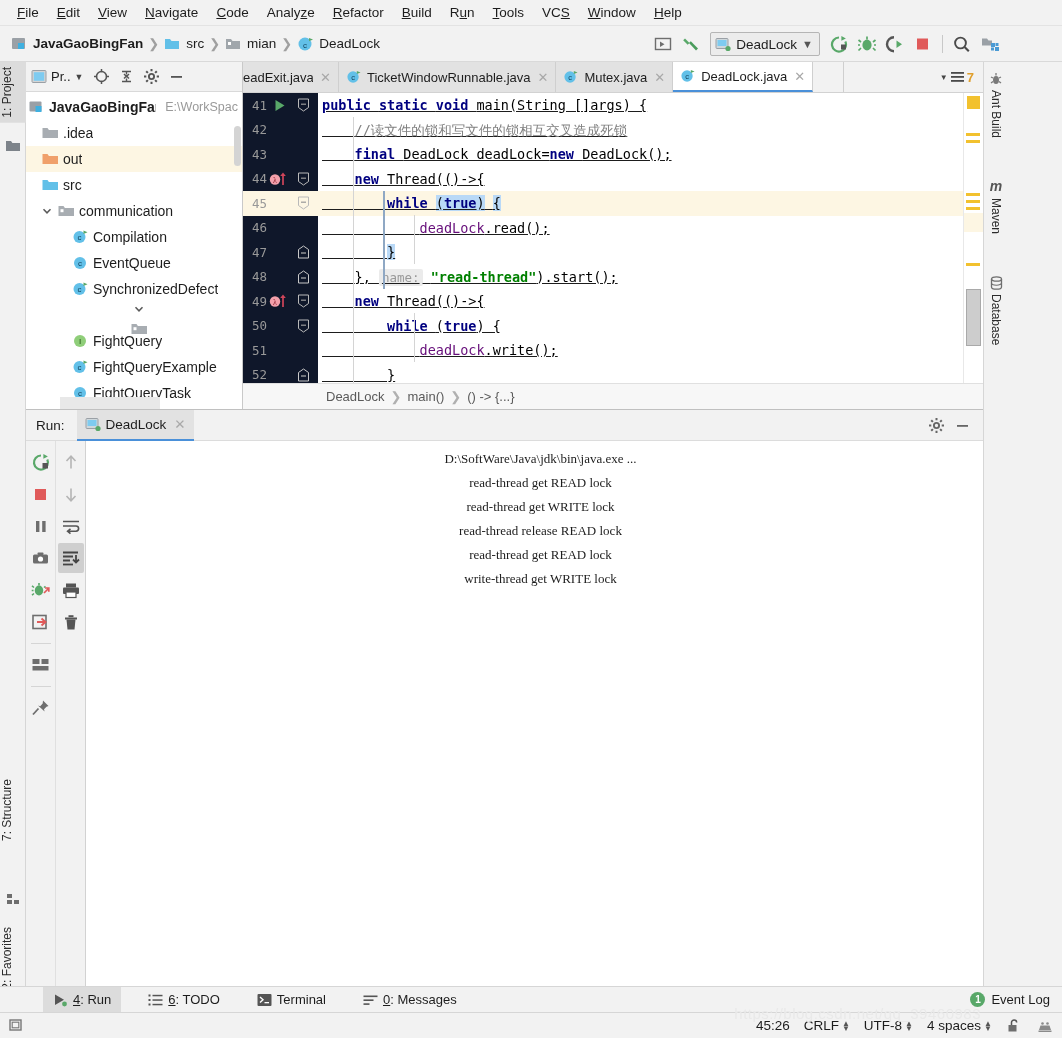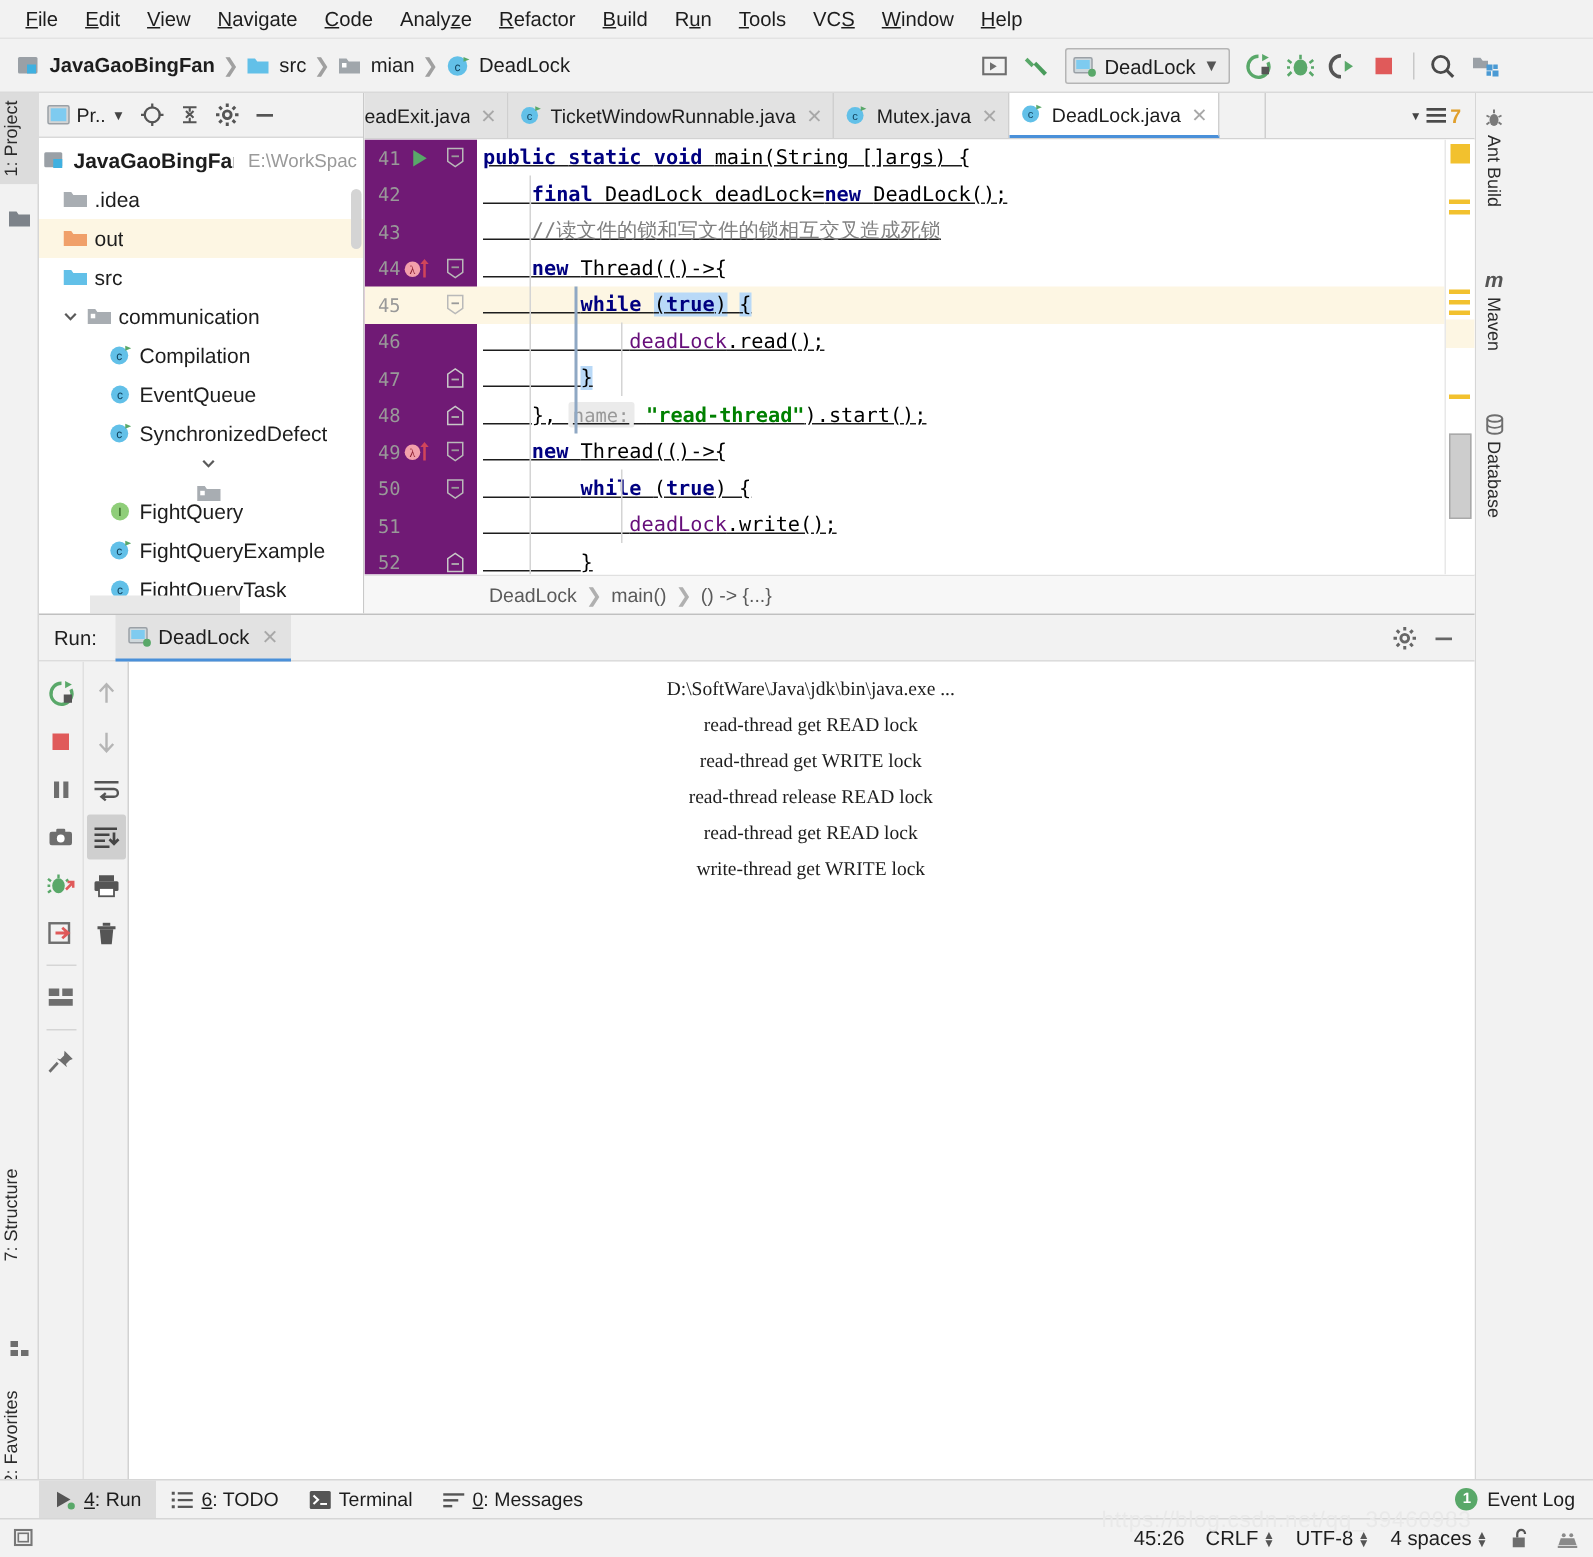--- a/index.html
+++ b/index.html
@@ -130,21 +130,21 @@
   .etab.cut { overflow: hidden; }
   .tabs-overflow {
     margin-left: auto; width: 140px; border-left: 1px solid #cfcfcf;
     display: flex; align-items: center; justify-content: flex-end; gap: 2px;
     padding-right: 9px; background: #f2f2f2;
   }
   .ovf-num { color: #e09f2c; font-size: 13px; font-weight: bold; }
 
   .code-wrap { flex: 1 1 auto; display: flex; position: relative; overflow: hidden; background: #fff; }
   .gutter {
-    width: 75px; flex: 0 0 75px; background: #701a75; position: relative;
+    width: 75px; flex: 0 0 75px; background: #0f172a; position: relative;
     font-family: "DejaVu Sans Mono", monospace; font-size: 12.5px; color: #999999;
   }
   .gline {
     height: 24.5px; display: flex; align-items: center; position: relative;
   }
   .gline.cur { background: #fdf6e3; }
   .gnum { width: 26px; text-align: right; padding-right: 2px; }
   .gmark { width: 22px; display: flex; align-items: center; justify-content: center; }
   .gfold { width: 24px; display: flex; align-items: center; justify-content: center; }
 
@@ -222,20 +222,21 @@
     flex: 1 1 auto; background: #ffffff; padding: 6px 0 0 12px;
     font-family: Liberation Serif, serif; font-size: 13px; overflow: hidden; text-align: center;
   }
   .cl { height: 24px; line-height: 24px; white-space: pre; }
 
   
   .bottom-bar {
     position: absolute; left: 0; bottom: 26px; width: 1062px; height: 26px;
     background: #f2f2f2; display: flex; align-items: center;
     border-top: 1px solid #d6d6d6;
+    gap: 17px;
   }
   .btab {
     display: flex; align-items: center; gap: 5px; height: 26px; padding: 0 10px;
     font-size: 13px; cursor: default; white-space: nowrap;
   }
   .btab.sel { background: #dcdcdc; }
   .bbar-right { margin-left: auto; display: flex; align-items: center; gap: 6px; padding-right: 12px; }
   .badge {
     width: 15px; height: 15px; border-radius: 50%; background: #59a869; color: #fff;
     font-size: 10px; display: flex; align-items: center; justify-content: center; font-weight: bold;
@@ -788,23 +789,23 @@
       </div>
 
       <div class="code">
         <div class="indent-guide" style="left:35px;top:24px;height:270px;"></div>
         <div class="indent-guide sel" style="left:65px;top:98px;height:98px;"></div>
         <div class="indent-guide" style="left:96px;top:122px;height:49px;"></div>
         <div class="indent-guide" style="left:96px;top:220px;height:49px;"></div>
 
         <div class="cline"><span class="kw">public </span><span class="kw">static </span><span class="kw">void </span><span class="plain">main(String []args) {</span></div>
 
+        <div class="cline"><span class="plain">    </span><span class="cm">//读文件的锁和写文件的锁相互交叉造成死锁</span></div>
+
         <div class="cline"><span class="plain">    </span><span class="kw">final </span><span class="plain">DeadLock deadLock=</span><span class="kw">new </span><span class="plain">DeadLock();</span></div>
-
-        <div class="cline"><span class="plain">    </span><span class="cm">//读文件的锁和写文件的锁相互交叉造成死锁</span></div>
 
         <div class="cline"><span class="plain">    </span><span class="kw">new </span><span class="plain">Thread(()-&gt;{</span></div>
 
         <div class="cline cur"><span class="plain">        </span><span class="kw">while </span><span class="brc plain">(</span><span class="brc kw">true</span><span class="brc plain">)</span><span class="plain"> </span><span class="brc plain">{</span></div>
 
         <div class="cline"><span class="plain">            </span><span class="fld">deadLock</span><span class="plain">.read();</span></div>
 
         <div class="cline"><span class="plain">        </span><span class="brc plain">}</span></div>
 
         <div class="cline"><span class="plain">    </span><span class="plain">}, </span><span class="hint">name:</span><span class="plain"> </span><span class="str">"read-thread"</span><span class="plain">).start();</span></div>

